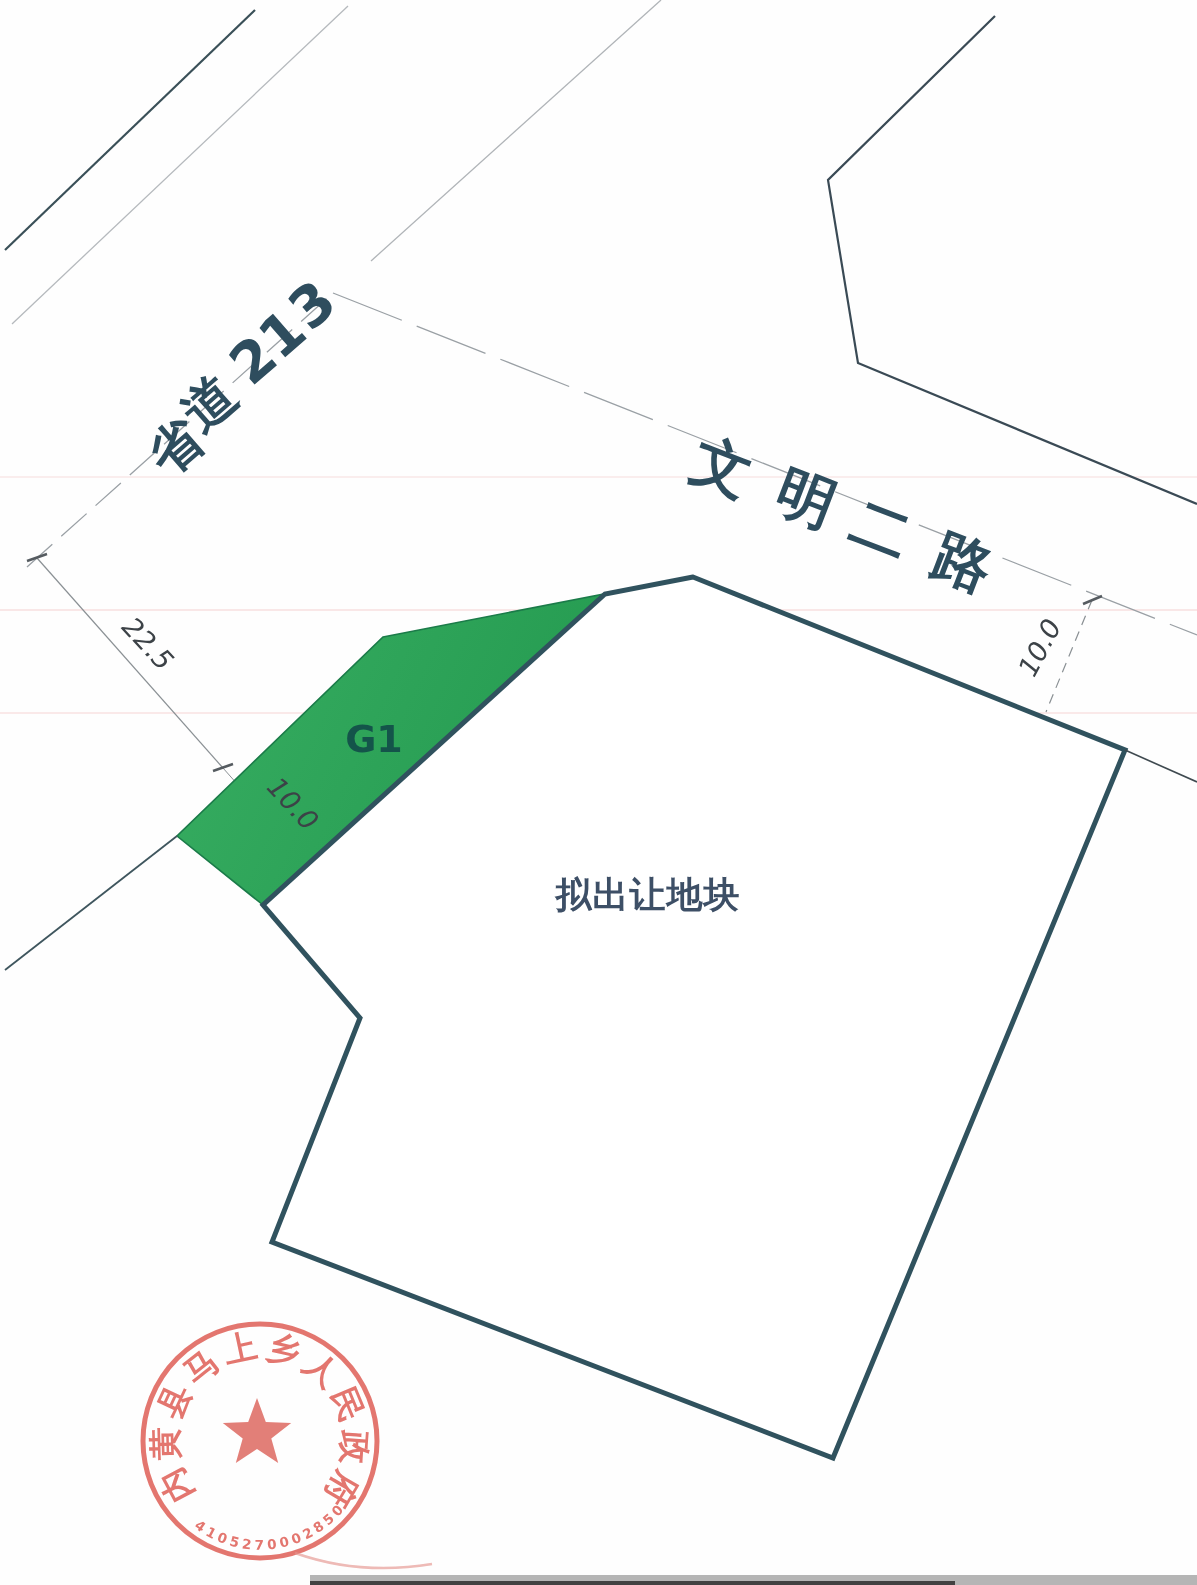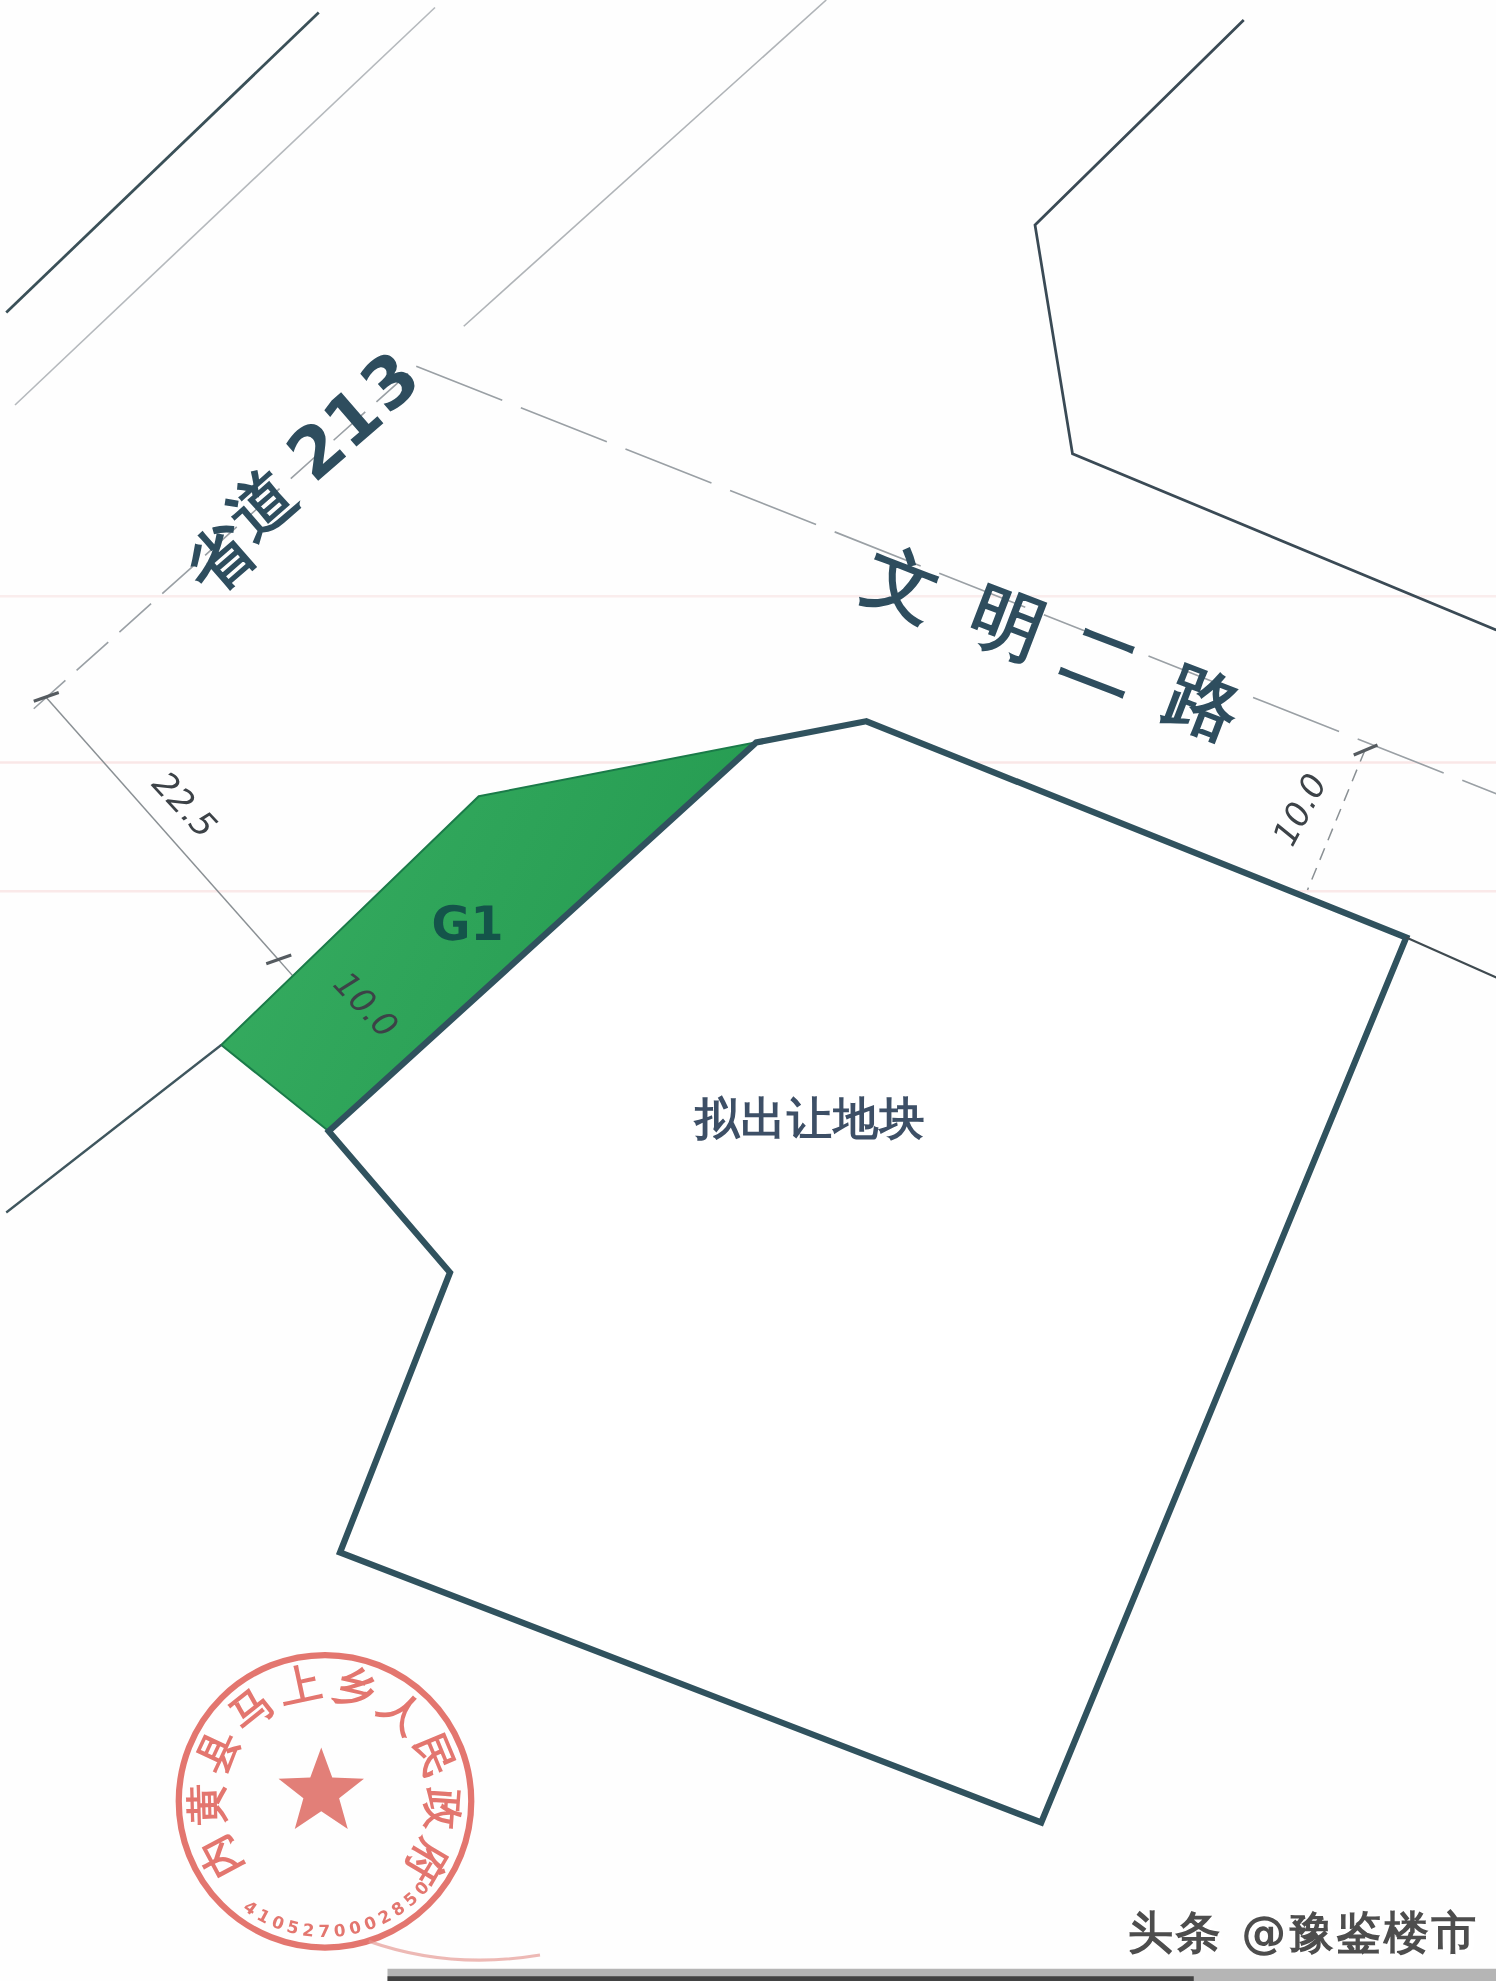--- a/index.html
+++ b/index.html
@@ -107,14 +107,13 @@
           <text transform="translate(328.3943778944948,1519.3467234313282) rotate(-41.120000000000005)" text-anchor="middle" font-size="13.5" fill="#e0645c" dy="4.725" class="seal-digit">5</text>
           <text transform="translate(337.33562570529546,1510.5356095592067) rotate(-48.03999999999999)" text-anchor="middle" font-size="13.5" fill="#e0645c" dy="4.725" class="seal-digit">0</text>
         </g>
       <path d="M295,1553 Q360,1576 432,1564" fill="none" stroke="#e0857e" stroke-width="2.5" opacity="0.65"></path>
     </g>
 
     <rect x="310" y="1575" width="887" height="10" fill="#6b6b6b" opacity="0.5"></rect>
     <rect x="310" y="1581" width="645" height="4" fill="#2e2e2e" opacity="0.85"></rect>
   </svg>
 
-  <div id="watermark">头条 @豫鉴楼市</div>
 </div>
 
 </body></html>

